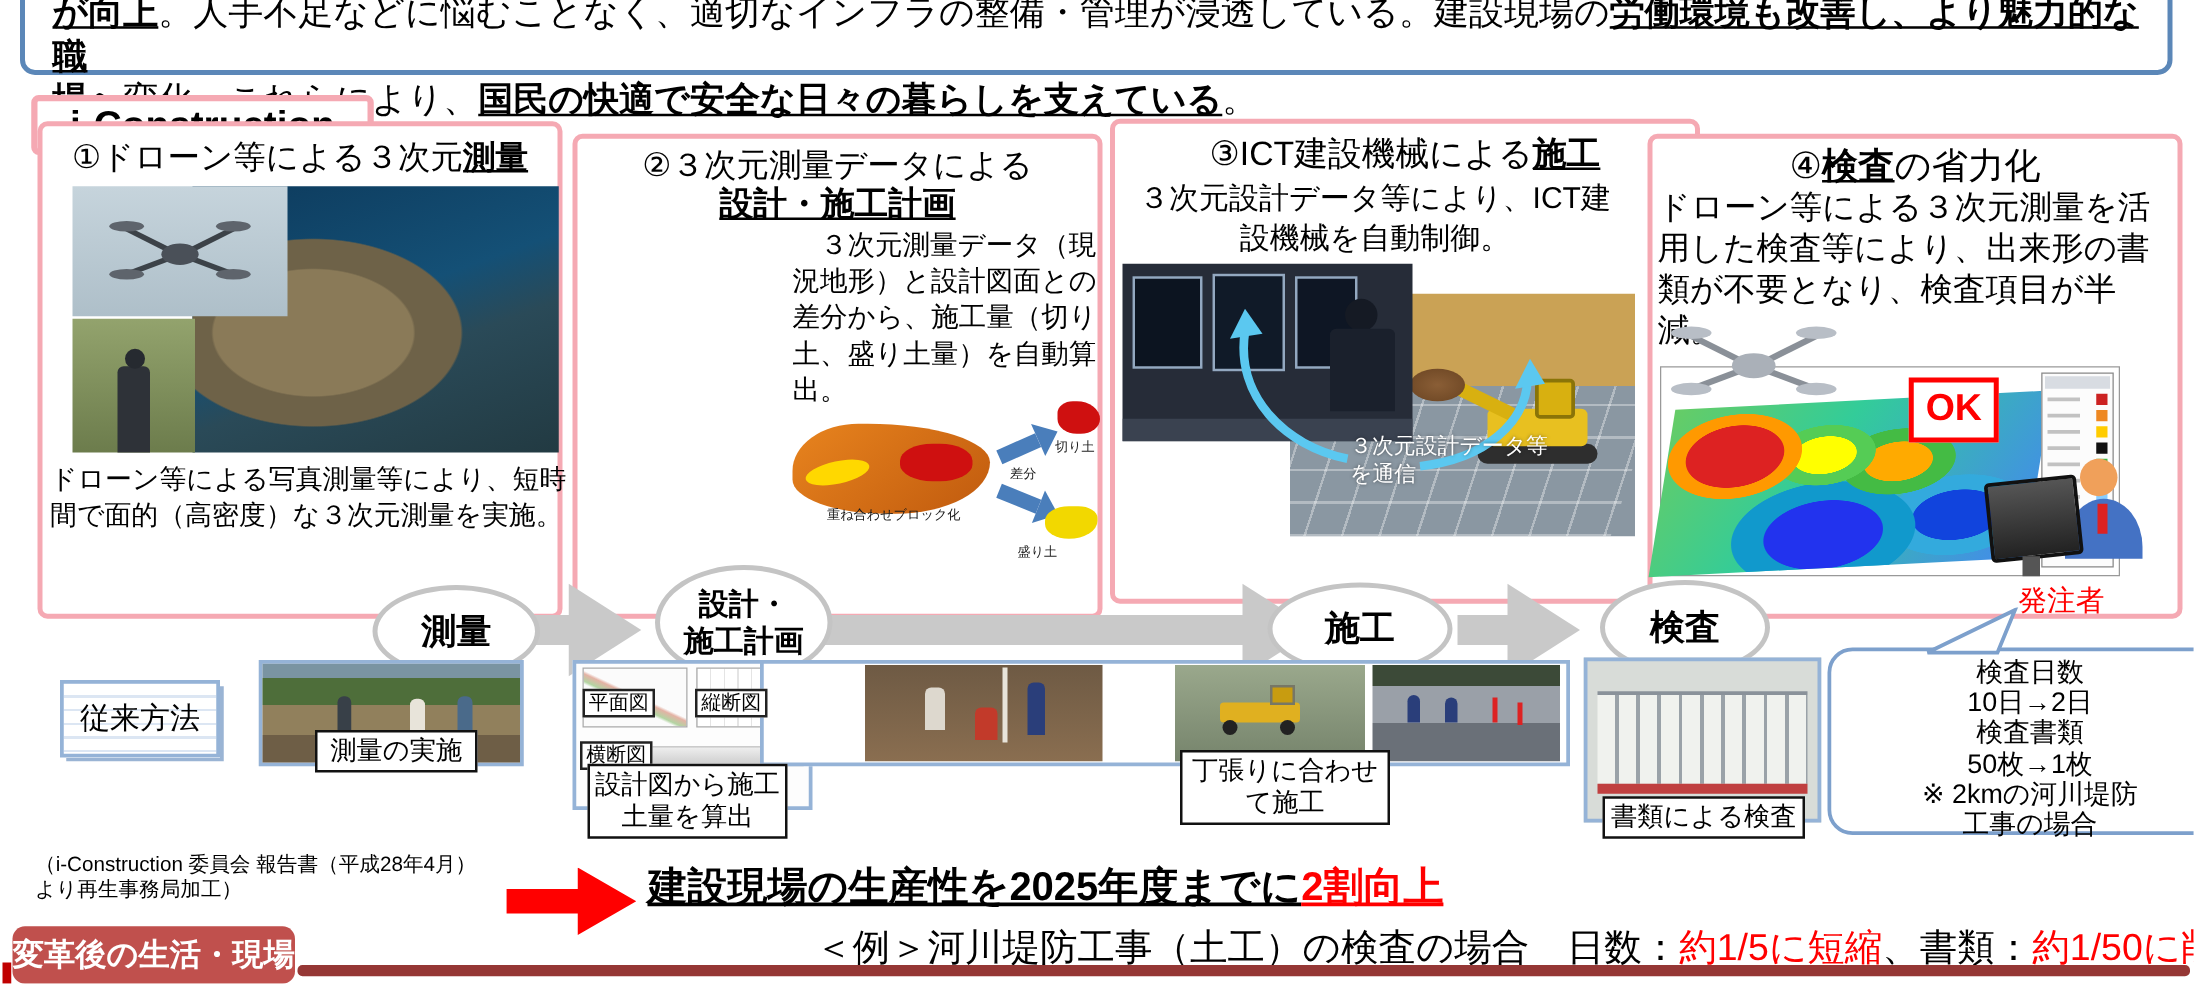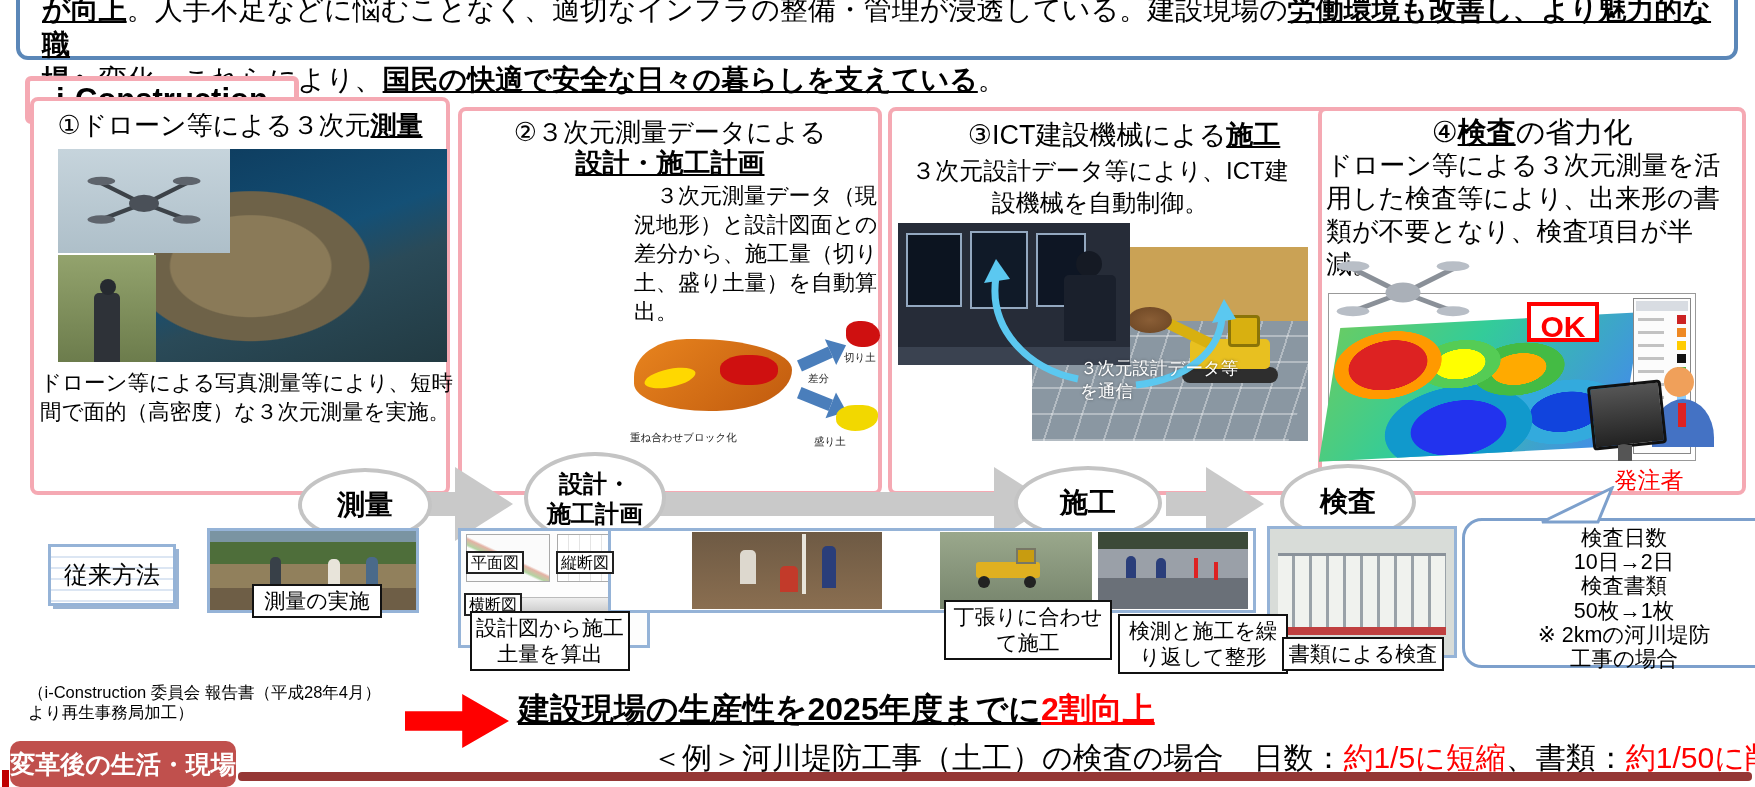--- a/index.html
+++ b/index.html
@@ -81,32 +81,32 @@
 
   <div class="pcol" style="left:458px;top:107px;width:424px;height:388px">
     <div class="chead" style="top:4px">②３次元測量データによる</div>
     <div class="chead bu" style="top:34px;font-size:27px">設計・施工計画</div>
     <div style="position:absolute;left:172px;top:70px;width:244px;font-size:22px;line-height:29px;text-indent:1em">３次元測量データ（現況地形）と設計図面との差分から、施工量（切り土、盛り土量）を自動算出。</div>
     <div style="position:absolute;left:168px;top:206px;width:250px;height:176px">
       <div style="position:absolute;left:4px;top:22px;width:158px;height:72px;background:linear-gradient(140deg,#e8841e,#c05a0e);border-radius:35% 65% 50% 50%/55% 45% 60% 40%">
         <div style="position:absolute;left:10px;top:30px;width:52px;height:18px;background:#ffd800;border-radius:50%;transform:rotate(-12deg)"></div>
         <div style="position:absolute;left:86px;top:16px;width:58px;height:30px;background:#cf1010;border-radius:45%"></div>
       </div>
-      <div class="tinylab" style="left:0;top:114px;width:170px;">重ね合わせブロック化</div>
+      <div class="tinylab" style="left:0;top:88px;width:170px;text-align:center">重ね合わせブロック化</div>
       <div class="barrow" style="left:168px;top:36px;transform:rotate(-24deg)"></div>
       <div class="barrow" style="left:168px;top:76px;transform:rotate(22deg)"></div>
       <div class="tinylab" style="left:178px;top:55px">差分</div>
       <div style="position:absolute;left:216px;top:4px;width:34px;height:26px;background:#cf1010;border-radius:40% 60% 50% 50%"></div>
       <div class="tinylab" style="left:214px;top:34px">切り土</div>
       <div style="position:absolute;left:206px;top:88px;width:42px;height:26px;background:#f2d800;border-radius:50% 40% 60% 50%"></div>
       <div class="tinylab" style="left:184px;top:118px">盛り土</div>
     </div>
   </div>
 
-  <div class="pcol" style="left:888px;top:107px;width:472px;height:388px">
+  <div class="pcol" style="left:888px;top:95px;width:472px;height:388px">
     <div class="chead" style="top:6px;font-size:27px"><span>③ICT建設機械による</span><span class="bu">施工</span></div>
     <div style="position:absolute;left:8px;top:44px;width:400px;font-size:24px;line-height:32px;text-align:center">３次元設計データ等により、ICT建設機械を自動制御。</div>
     <div class="ph" style="left:140px;top:136px;width:276px;height:194px;background:linear-gradient(180deg,#caa255 0 38%,#8a97a2 38% 100%);z-index:1">
       <div style="position:absolute;left:0;top:74px;width:276px;height:120px;background:repeating-linear-gradient(90deg,rgba(255,255,255,.35) 0 2px,rgba(0,0,0,0) 2px 30px),repeating-linear-gradient(0deg,rgba(255,255,255,.35) 0 2px,rgba(0,0,0,0) 2px 26px);transform:skewX(-18deg)"></div>
       <div style="position:absolute;left:150px;top:120px;width:96px;height:16px;background:#2e2e2e;border-radius:8px"></div>
       <div style="position:absolute;left:158px;top:92px;width:80px;height:30px;background:#e8c020;border-radius:5px"></div>
       <div style="position:absolute;left:196px;top:68px;width:32px;height:32px;background:#d8b010;border:3px solid #8a7408;border-radius:4px"></div>
       <div style="position:absolute;left:118px;top:78px;width:66px;height:11px;background:#d8b010;transform:rotate(26deg);border-radius:5px"></div>
       <div style="position:absolute;left:96px;top:60px;width:44px;height:26px;background:radial-gradient(#8a5e36,#6a4422);border-radius:50%"></div>
     </div>
@@ -126,21 +126,21 @@
     </svg>
     <div style="position:absolute;left:188px;top:246px;width:180px;font-size:17.5px;line-height:23px;color:#fff;white-space:pre-line;z-index:3;text-shadow:0 0 3px rgba(0,0,0,.5)">３次元設計データ等
 を通信</div>
   </div>
 
   <div class="pcol" style="left:1318px;top:107px;width:428px;height:388px">
     <div class="chead" style="top:2px;font-size:29px"><span>④</span><span class="bu">検査</span><span>の省力化</span></div>
     <div style="position:absolute;left:4px;top:38px;width:416px;font-size:26px;line-height:33px">ドローン等による３次元測量を活用した検査等により、出来形の書類が不要となり、検査項目が半減。</div>
     <div style="position:absolute;left:6px;top:182px;width:368px;height:168px;background:#fff;border:1px solid #999">
       <div style="position:absolute;left:2px;top:26px;width:298px;height:134px;transform:skewX(-12deg) rotate(-3deg);background:radial-gradient(70px 45px at 18% 30%,#d22 0 55%,#f90 56% 75%,rgba(0,0,0,0) 76%),radial-gradient(50px 30px at 42% 32%,#ff0 0 50%,#5c5 51% 80%,rgba(0,0,0,0) 81%),radial-gradient(60px 35px at 62% 38%,#fa0 0 45%,#4b4 46% 75%,rgba(0,0,0,0) 76%),radial-gradient(85px 50px at 45% 80%,#23e 0 55%,#19c 56% 85%,rgba(0,0,0,0) 86%),radial-gradient(70px 40px at 80% 72%,#14d 0 50%,#3ad 51% 80%,rgba(0,0,0,0) 81%),linear-gradient(120deg,#6c6 0%,#3c9 40%,#48e 100%)"></div>
-      <div class="okbox" style="left:198px;top:8px;width:72px;height:40px;line-height:42px">OK</div>
+      <div class="okbox" style="left:198px;top:8px;width:72px;height:52px;line-height:42px">OK</div>
       <div style="position:absolute;left:304px;top:4px;width:58px;height:156px;background:#fcfcfc;border:1px solid #888">
         <div style="height:10px;background:#d8dce2;margin:2px;"></div>
         <div class="lgrow">
             <i class="lgl"></i>
             <i class="lgs" style="background:#c22"></i>
           </div>
         <div class="lgrow">
             <i class="lgl"></i>
             <i class="lgs" style="background:#e82"></i>
           </div>
@@ -241,21 +241,20 @@
       <div style="position:absolute;left:84px;top:44px;width:12px;height:12px;border-radius:50%;background:#222"></div>
     </div>
     <div class="ph" style="left:487px;top:1px;width:150px;height:77px;background:linear-gradient(180deg,#3c4a38 0 22%,#9aa0a8 22% 60%,#6a7078 60% 100%)">
       <div class="figman" style="left:28px;top:24px;width:10px;height:22px;background:#2a3e7a"></div>
       <div class="figman" style="left:58px;top:26px;width:10px;height:20px;background:#2a3e7a"></div>
       <div style="position:absolute;left:96px;top:26px;width:4px;height:20px;background:#d22"></div>
       <div style="position:absolute;left:116px;top:30px;width:4px;height:18px;background:#d22"></div>
     </div>
   </div>
   <div class="capbox" style="left:944px;top:600px;width:168px">丁張りに合わせて施工</div>
-  <div class="capbox" style="left:1118px;top:614px;width:170px">検測と施工を繰り返して整形</div>
 
   <div class="bpanel" style="left:1267px;top:526px;width:190px;height:132px;background:#d8dcd8">
     <div style="position:absolute;left:8px;top:24px;right:8px;height:74px;background:repeating-linear-gradient(90deg,#f0f2ee 0 14px,#9aa2a8 14px 17px);border-top:3px solid #8a929a"></div>
     <div style="position:absolute;left:8px;top:98px;right:8px;height:8px;background:#c04040"></div>
   </div>
   <div class="capbox" style="left:1282px;top:637px;width:162px">書類による検査</div>
 
   <svg viewBox="0 0 80 38" style="position:absolute;left:1540px;top:486px;width:80px;height:38px;z-index:6">
     <polygon points="72,2 2,36 58,36" fill="#fff" stroke="var(--callout-blue)" stroke-width="3"></polygon>
   </svg>

